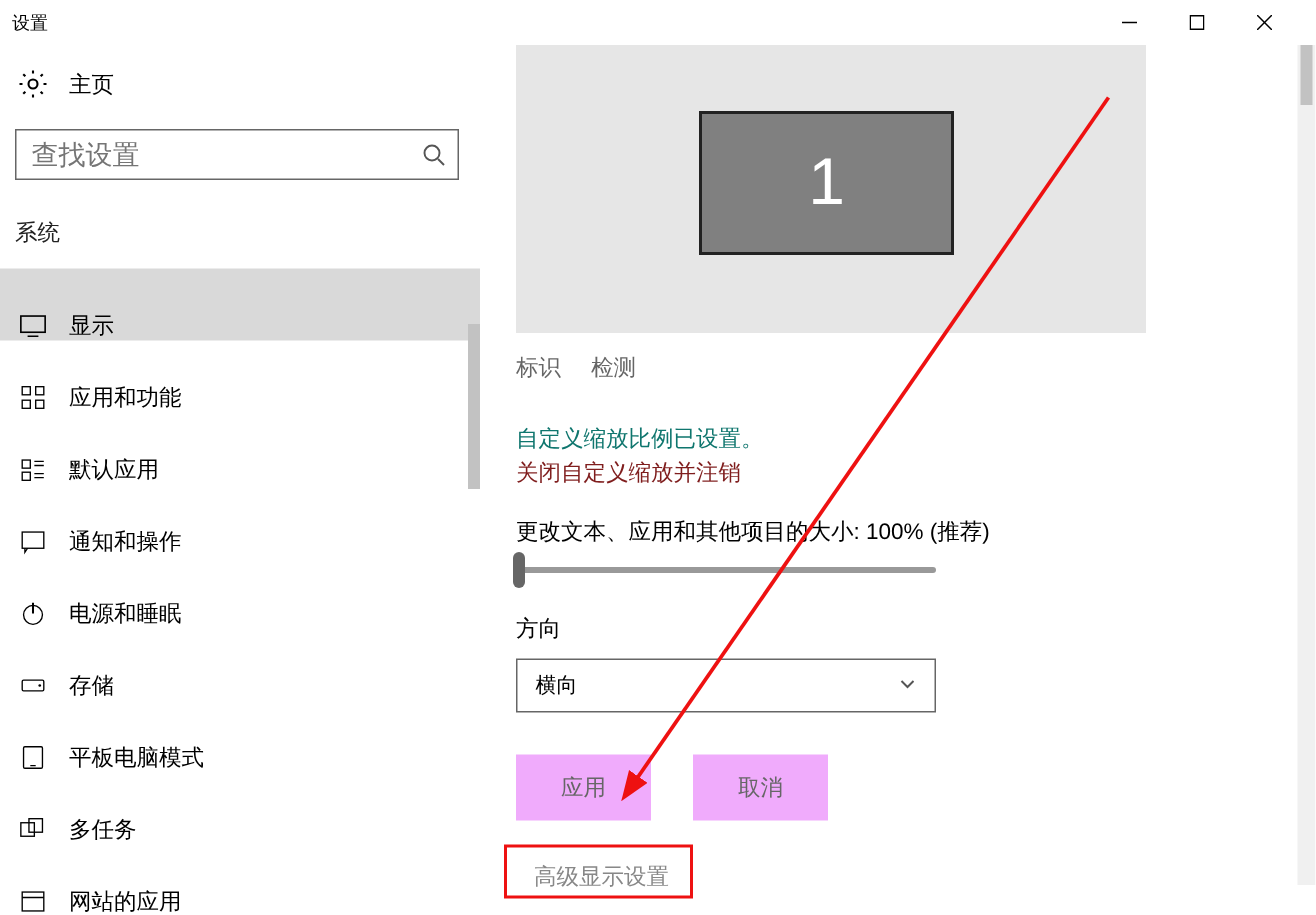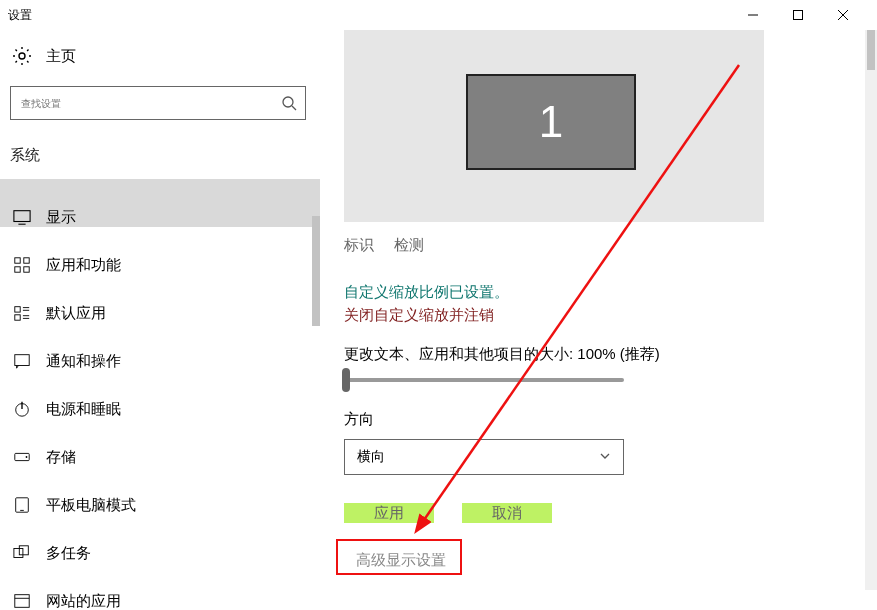--- a/index.html
+++ b/index.html
@@ -9,21 +9,21 @@
   .titlebar-controls { display: flex; }
   .titlebar-btn { width: 45px; height: 30px; display: flex; align-items: center; justify-content: center; cursor: pointer; }
   .titlebar-btn svg { width: 10px; height: 10px; }
   .content { display: flex; height: calc(100% - 30px); position: relative;}
   .sidebar { width: 320px; padding: 4px 0 0 0; position: relative; }
   .home-row { display: flex; align-items: flex-end; padding: 12px 12px 12px 12px; cursor: pointer; }
   .home-row .icon { width: 20px; height: 20px; margin-right: 14px; display:flex; align-items:center; justify-content:center;}
   .home-row .label { font-size: 15px; }
   .search-wrap { padding: 8px 12px 8px 10px; }
   .search-box { position: relative; border: 1px solid #666; height: 34px; display: flex; align-items: center; padding: 0 36px 0 10px; width: 296px;}
-  .search-box input { border: none; outline: none; width: 100%; font-size: 10px; background: transparent; color: #666;}
+  .search-box input { border: none; outline: none; width: 100%; font-size: 18px; background: transparent; color: #666;}
   .search-icon-btn { position: absolute; right: 6px; top: 50%; transform: translateY(-50%); cursor: pointer; width:20px; height:20px; display:flex; align-items:center; justify-content:center;}
   .category-label { padding: 18px 12px 14px 10px; font-size: 15px; color: #222; }
   .nav-list { }
   .nav-item { display: flex; align-items: flex-end; height: 48px; padding: 0 0 0 12px; cursor: pointer; }
   .nav-item .icon { width: 20px; height: 20px; margin-right: 14px; display:flex; align-items:center; justify-content:center;}
   .nav-item .label { font-size: 15px; }
   .nav-item.active { background: #d9d9d9; }
   .sidebar-scrollbar { position: absolute; right: 0; top: 186px; width: 8px; height: 110px; background: #c2c2c2; }
   .main { flex: 1; padding: 0 24px 0 24px; position: relative; overflow:hidden;}
   .monitor-preview { width: 420px; height: 192px; background: #e6e6e6; position: relative; margin-top:0;}
@@ -32,21 +32,21 @@
   .links-row a { color: #666; text-decoration: none; cursor: pointer; font-size: 15px;}
   .warning { color: #0f766e; padding-top: 22px; font-size: 15px;}
   .sublink { color: #7f1d1d; padding-top: 4px; cursor: pointer; font-size: 15px;}
   .scale-label { padding-top: 20px; font-size: 15px;}
   .slider { margin-top: 14px; width: 280px; height: 4px; background: #999; border-radius: 2px; position: relative; }
   .slider-thumb { position: absolute; left: -2px; top: -10px; width: 8px; height: 24px; background: #666; border-radius: 4px; }
   .field-label { padding-top: 28px; font-size: 15px;}
   .select { margin-top: 10px; width: 280px; height: 36px; border: 1px solid #666; display: flex; align-items: center; justify-content: space-between; padding: 0 12px; cursor: pointer; }
   .select .chev { }
   .button-row { display: flex; gap: 28px; padding-top: 28px; }
-  .btn { width: 90px; height: 20px; background: #bef264; color: #666; display: flex; align-items: center; justify-content: center; font-size: 15px; cursor: pointer; border:none;}
+  .btn { width: 90px; height: 44px; background: #f0abfc; color: #666; display: flex; align-items: center; justify-content: center; font-size: 15px; cursor: pointer; border:none;}
   .adv-link-wrap { margin-top: 20px; display:inline-block;}
   .adv-link { color: #888; font-size: 15px; cursor: pointer; padding: 8px 12px; }
   .red-box { border: 2px solid #e11; position:absolute; pointer-events:none;}
   .outer-scrollbar { position:absolute; right:0; top:30px; width:12px; height:560px; background:#f0f0f0;}
   .outer-scrollbar-thumb{ position:absolute; top:0; left:2px; width:8px; height:40px; background:#c2c2c2;}
   svg.arrow-overlay{ position:absolute; left:0; top:0; pointer-events:none;}
 </style>
 </head>
 <body>
 

